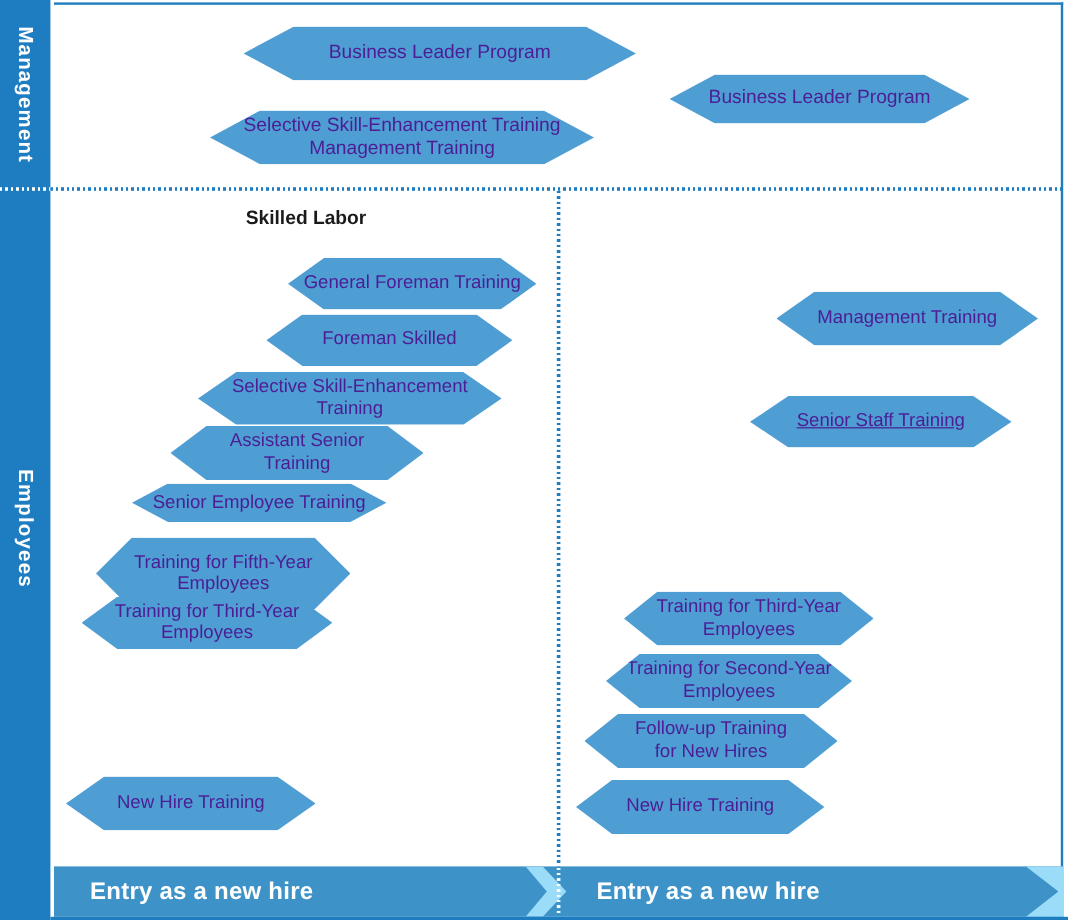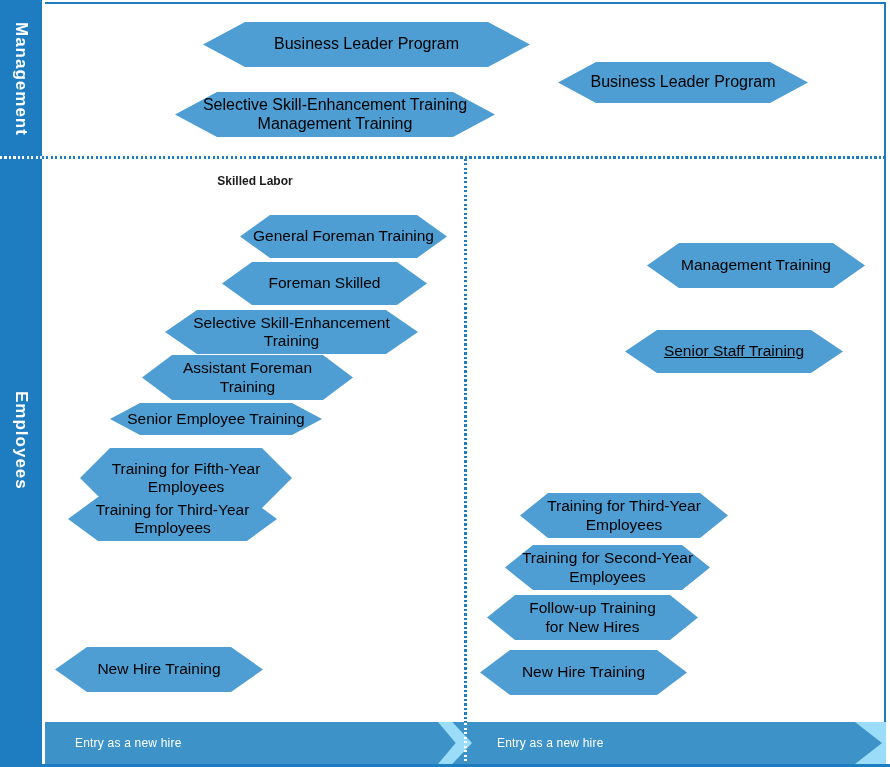--- a/index.html
+++ b/index.html
@@ -21,31 +21,31 @@
     box-sizing:border-box;
   }
   .hdots{position:absolute;height:3px;
     background-image:repeating-linear-gradient(to right,var(--dot) 0,var(--dot) 2px,transparent 2px,transparent 4.5px);}
   .vdots{position:absolute;width:3px;
     background-image:repeating-linear-gradient(to bottom,var(--dot) 0,var(--dot) 2px,transparent 2px,transparent 4.5px);}
   .dots-blue{--dot:var(--primary);}
   .dots-white{--dot:#ffffff;}
   .col-heading{
     position:absolute;top:174px;text-align:center;color:var(--ink);
-    font-size:12px;font-weight:bold;
+    font-size:16px;font-weight:bold;
   }
   .hex{
     position:absolute;display:flex;align-items:center;justify-content:center;
-    background:var(--shape);color:#000000;font-size:15.5px;line-height:1.18;
+    background:var(--shape);color:#4c1d95;font-size:15.5px;line-height:1.18;
     text-align:center;white-space:pre-line;
   }
   .hex.lg{font-size:16px;}
   .band{position:absolute;left:45px;top:722px;width:841px;height:42px;background:var(--band);}
   .band-text{position:absolute;top:0;height:100%;display:flex;align-items:center;
-    color:#fff;font-weight:normal;font-size:12px;letter-spacing:.2px;}
+    color:#fff;font-weight:bold;font-size:20px;letter-spacing:.2px;}
   .band-chevron{
     position:absolute;left:393px;top:0;width:34px;height:100%;background:var(--chev);
     clip-path:polygon(0 0,42% 0,100% 50%,42% 100%,0 100%,52% 50%);
   }
   .band-endcap{position:absolute;right:0;top:0;width:31px;height:100%;background:var(--chev);}
   .band-endcap .tri{
     position:absolute;left:0;top:0;width:27px;height:100%;background:var(--band);
     clip-path:polygon(0 0,100% 50%,0 100%);
   }
   .bottom-strip{position:absolute;left:42px;top:764px;width:848px;height:3px;background:var(--primary);}
@@ -70,21 +70,21 @@
 
   <div id="shape-layer">
       <div class="hex lg" style="left: 203px; top: 22px; width: 327px; height: 45px; clip-path: polygon(0px 50%, 42px 0px, calc(100% - 42px) 0px, 100% 50%, calc(100% - 42px) 100%, 42px 100%);">Business Leader Program</div>
       <div class="hex lg" style="left: 175px; top: 92px; width: 320px; height: 45px; clip-path: polygon(0px 50%, 42px 0px, calc(100% - 42px) 0px, 100% 50%, calc(100% - 42px) 100%, 42px 100%);">Selective Skill-Enhancement Training
 Management Training</div>
       <div class="hex lg" style="left: 558px; top: 62px; width: 250px; height: 41px; clip-path: polygon(0px 50%, 38px 0px, calc(100% - 38px) 0px, 100% 50%, calc(100% - 38px) 100%, 38px 100%);">Business Leader Program</div>
       <div class="hex" style="left: 240px; top: 215px; width: 207px; height: 43px; clip-path: polygon(0px 50%, 30px 0px, calc(100% - 30px) 0px, 100% 50%, calc(100% - 30px) 100%, 30px 100%);">General Foreman Training</div>
       <div class="hex" style="left: 222px; top: 262px; width: 205px; height: 43px; clip-path: polygon(0px 50%, 30px 0px, calc(100% - 30px) 0px, 100% 50%, calc(100% - 30px) 100%, 30px 100%);">Foreman Skilled</div>
       <div class="hex" style="left: 165px; top: 310px; width: 253px; height: 44px; clip-path: polygon(0px 50%, 32px 0px, calc(100% - 32px) 0px, 100% 50%, calc(100% - 32px) 100%, 32px 100%);">Selective Skill-Enhancement
 Training</div>
-      <div class="hex" style="left: 142px; top: 355px; width: 211px; height: 45px; clip-path: polygon(0px 50%, 30px 0px, calc(100% - 30px) 0px, 100% 50%, calc(100% - 30px) 100%, 30px 100%);">Assistant Foreman
+      <div class="hex" style="left: 142px; top: 355px; width: 211px; height: 45px; clip-path: polygon(0px 50%, 30px 0px, calc(100% - 30px) 0px, 100% 50%, calc(100% - 30px) 100%, 30px 100%);">Assistant Senior
 Training</div>
       <div class="hex" style="left: 110px; top: 403px; width: 212px; height: 32px; clip-path: polygon(0px 50%, 30px 0px, calc(100% - 30px) 0px, 100% 50%, calc(100% - 30px) 100%, 30px 100%);">Senior Employee Training</div>
       <div class="hex" style="left: 80px; top: 448px; width: 212px; height: 60px; clip-path: polygon(0px 50%, 30px 0px, calc(100% - 30px) 0px, 100% 50%, calc(100% - 30px) 100%, 30px 100%);">Training for Fifth-Year
 Employees</div>
       <div class="hex" style="left: 68px; top: 497px; width: 209px; height: 44px; clip-path: polygon(0px 50%, 30px 0px, calc(100% - 30px) 0px, 100% 50%, calc(100% - 30px) 100%, 30px 100%);">Training for Third-Year
 Employees</div>
       <div class="hex" style="left: 55px; top: 647px; width: 208px; height: 45px; clip-path: polygon(0px 50%, 32px 0px, calc(100% - 32px) 0px, 100% 50%, calc(100% - 32px) 100%, 32px 100%);">New Hire Training</div>
       <div class="hex" style="left: 647px; top: 243px; width: 218px; height: 45px; clip-path: polygon(0px 50%, 32px 0px, calc(100% - 32px) 0px, 100% 50%, calc(100% - 32px) 100%, 32px 100%);">Management Training</div>
       <div class="hex" style="left: 625px; top: 330px; width: 218px; height: 43px; clip-path: polygon(0px 50%, 32px 0px, calc(100% - 32px) 0px, 100% 50%, calc(100% - 32px) 100%, 32px 100%); text-decoration: underline;">Senior Staff Training</div>
       <div class="hex" style="left: 520px; top: 493px; width: 208px; height: 45px; clip-path: polygon(0px 50%, 28px 0px, calc(100% - 28px) 0px, 100% 50%, calc(100% - 28px) 100%, 28px 100%);">Training for Third-Year

